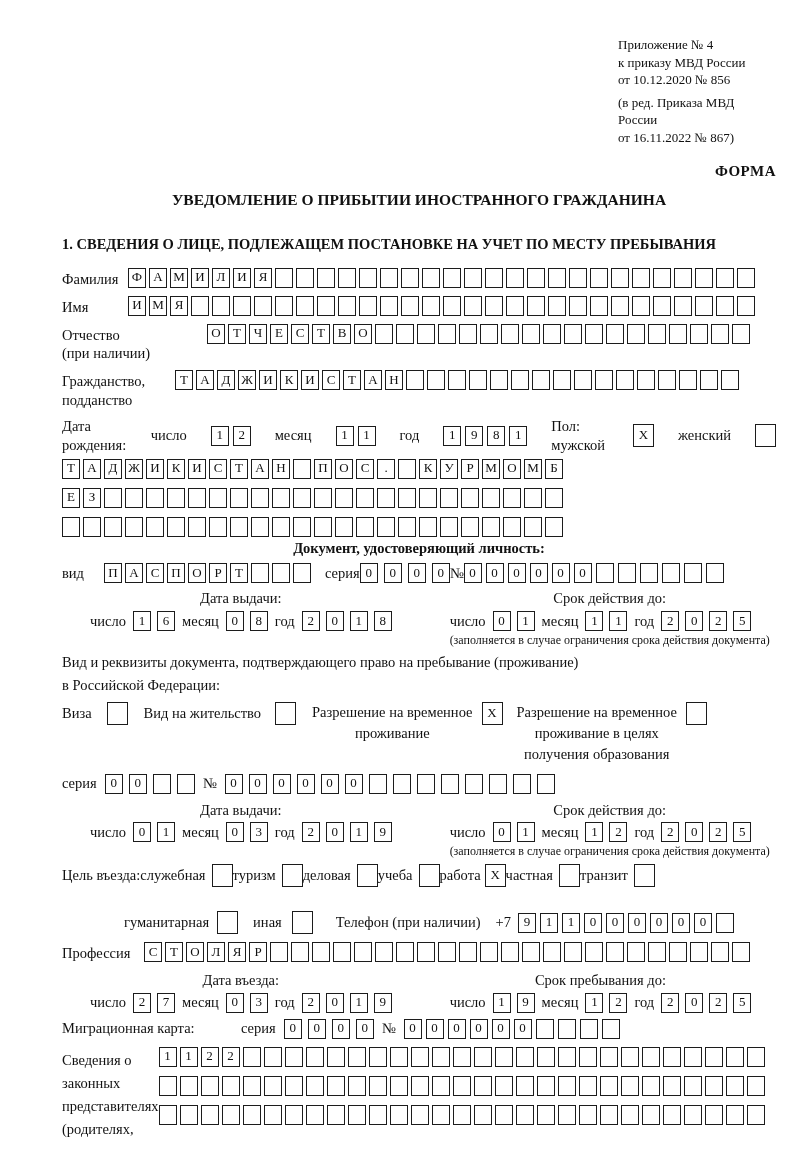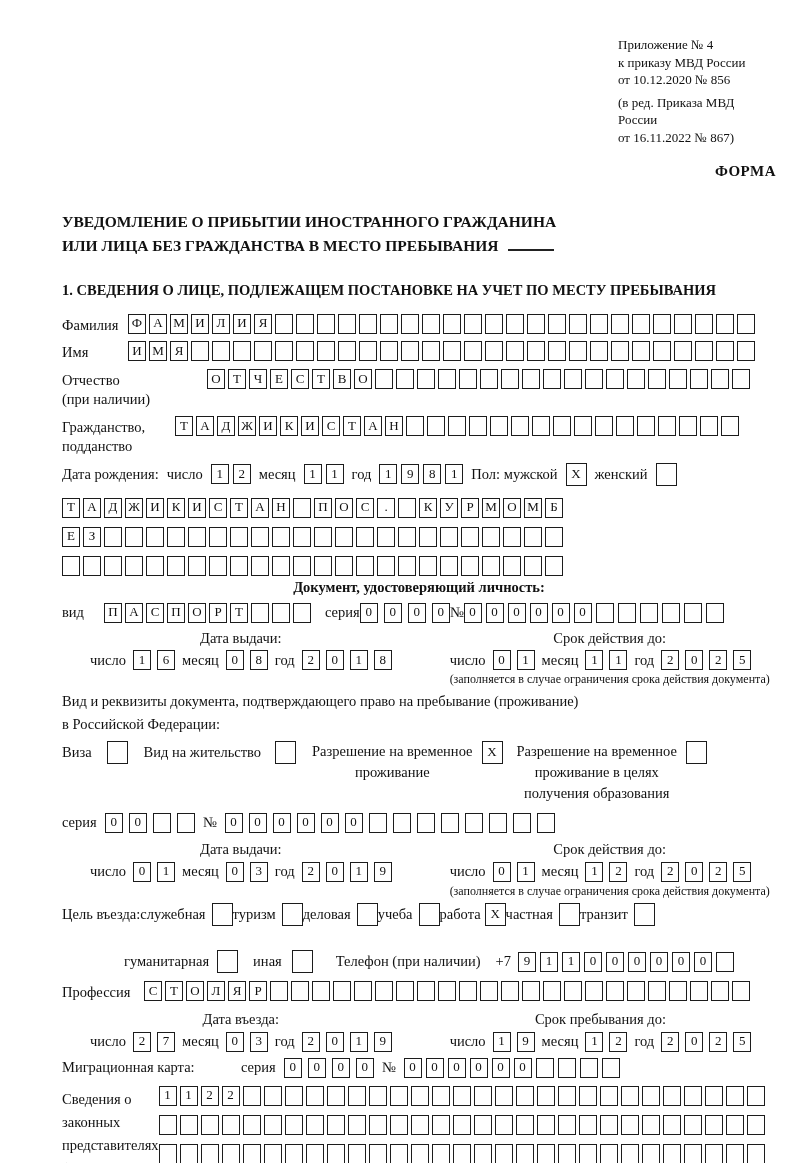--- a/index.html
+++ b/index.html
@@ -8,21 +8,21 @@
     padding:36px 24px 0 62px;
     background:#ffffff;color:#111;
     font-family:"Liberation Serif","DejaVu Serif",serif;
     font-size:14.5px;line-height:1.3;overflow:hidden;
   }
   
   .hdr{margin-left:556px;font-size:13px;line-height:1.35;}
   .hdr .gap{height:5px;}
   .forma{font-weight:bold;text-align:right;font-size:15px;margin-top:16px;letter-spacing:.5px;}
   
-  .title{font-weight:bold;font-size:15.5px;line-height:1.5;margin-top:28px;}
+  .title{text-align:center;font-weight:bold;font-size:15.5px;line-height:1.5;margin-top:6px;}
   .blank-line{display:inline-block;width:46px;border-bottom:2px solid #222;height:1em;margin-left:10px;vertical-align:baseline;}
   .sect{font-weight:bold;font-size:14.5px;margin-top:24px;margin-bottom:14px;}
   
   .row{display:flex;align-items:flex-start;margin-bottom:7px;}
   .irow{display:flex;align-items:center;}
   .lbl{padding-top:2px;}
   .boxes{display:flex;gap:3px;flex-wrap:nowrap;}
   .boxes.g4{gap:4px;} .boxes.g6{gap:6px;}
   .box{
     width:18px;height:20px;box-sizing:border-box;border:1.8px solid #1c1c1c;
@@ -47,21 +47,20 @@
     <div>к приказу МВД России</div>
     <div>от 10.12.2020 № 856</div>
     <div class="gap"></div>
     <div>(в ред. Приказа МВД России</div>
     <div>от 16.11.2022 № 867)</div>
   </div>
   <div class="forma">ФОРМА</div>
 
   <div class="title">
     <div>УВЕДОМЛЕНИЕ О ПРИБЫТИИ ИНОСТРАННОГО ГРАЖДАНИНА</div>
-    <div><span>ИЛИ ЛИЦА БЕЗ ГРАЖДАНСТВА В МЕСТО ПРЕБЫВАНИЯ</span><span class="blank-line"></span></div>
   </div>
 
   <div class="sect">1. СВЕДЕНИЯ О ЛИЦЕ, ПОДЛЕЖАЩЕМ ПОСТАНОВКЕ НА УЧЕТ ПО МЕСТУ ПРЕБЫВАНИЯ</div>
 
   <div class="row">
     <span class="lbl" style="flex:0 0 66px">Фамилия</span>
     <span class="boxes">
         <span class="box">Ф</span>
         <span class="box">А</span>
         <span class="box">М</span>
@@ -195,21 +194,21 @@
         <span class="box"></span>
         <span class="box"></span>
         <span class="box"></span>
         <span class="box"></span>
         <span class="box"></span>
         <span class="box"></span>
         <span class="box"></span>
       </span>
   </div>
 
-  <div class="irow" style="margin-bottom:12px;gap:8px">
+  <div class="irow" style="margin-bottom:4px;gap:24px">
     <span>Дата рождения:</span>
     <span>число</span>
     <span class="boxes g4">
         <span class="box">1</span>
         <span class="box">2</span>
       </span>
     <span>месяц</span>
     <span class="boxes g4">
         <span class="box">1</span>
         <span class="box">1</span>

